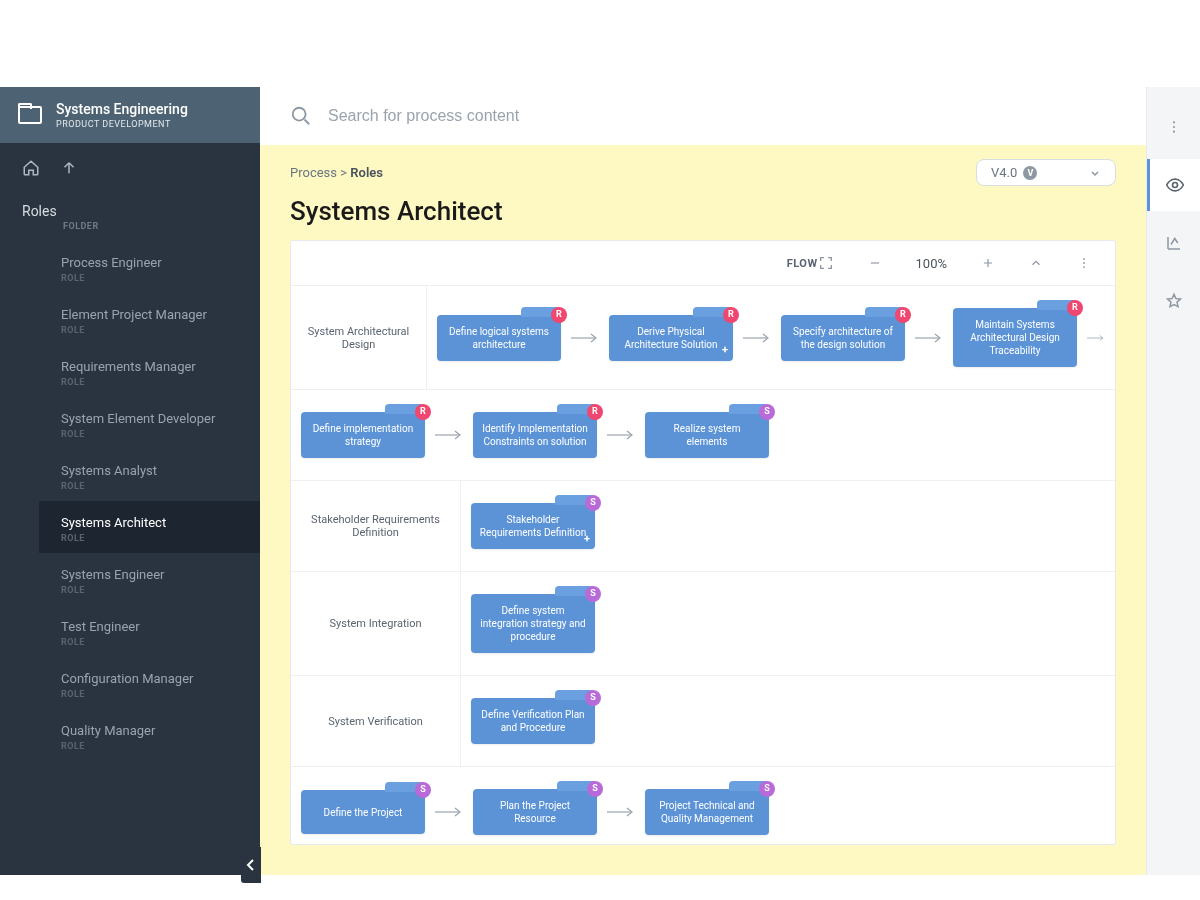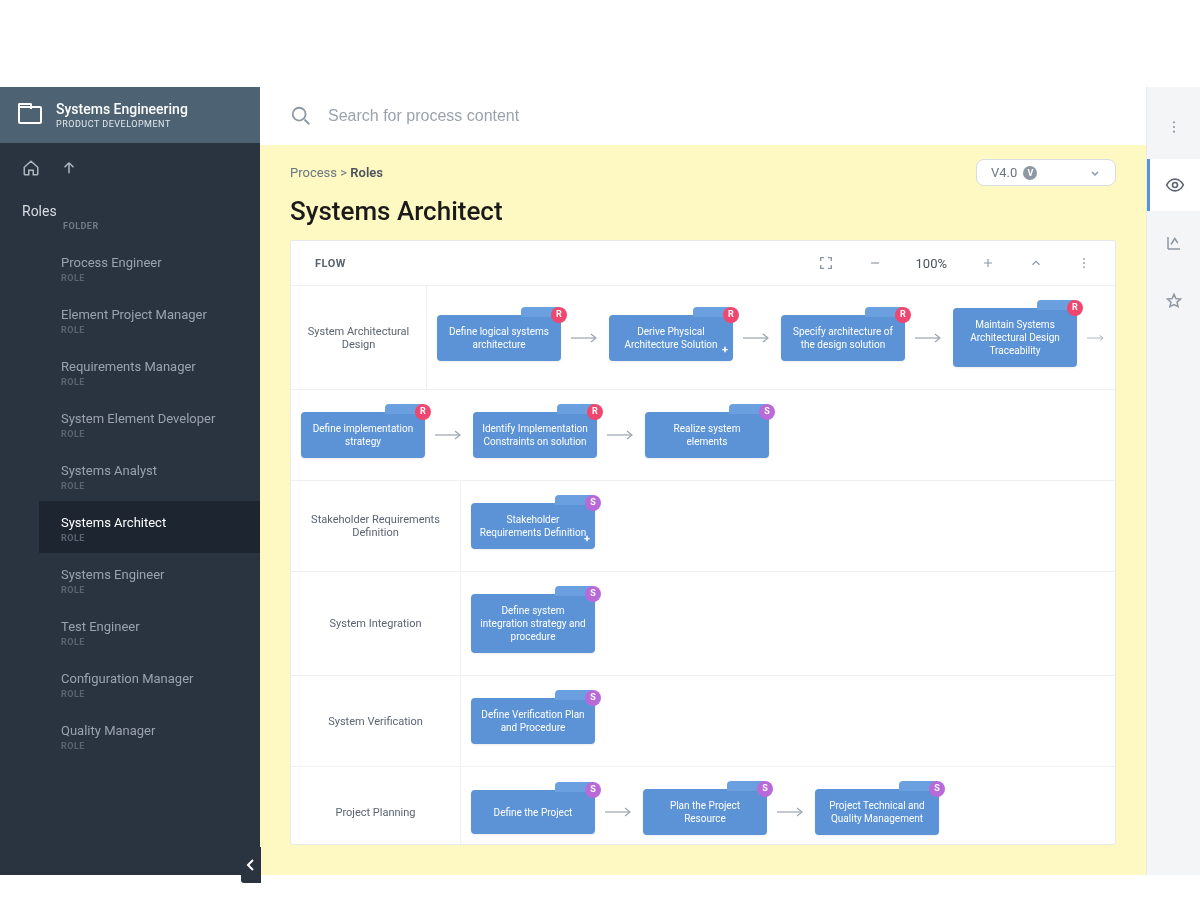--- a/index.html
+++ b/index.html
@@ -29,21 +29,21 @@
   .searchbar { background:#fff; padding:18px 30px; display:flex; align-items:center; gap:16px; }
   .search-icon { width:22px; height:22px; color:#8e98a3; }
   .search-input { border:none; outline:none; font-size:16px; color:#6b7580; flex:1; }
   .search-input::placeholder { color:#9aa3ad; }
   .crumb-row { display:flex; align-items:center; justify-content:space-between; padding:14px 30px 6px; font-size:13px; color:#6b7580;}
   .crumb-row .crumb b { color:#4a525c; font-weight:600;}
   .version-select { display:flex; align-items:center; gap:8px; border:1px solid #d8dde3; background:#fff; border-radius:8px; padding:5px 14px; min-width:140px; justify-content:space-between; cursor:pointer;}
   .version-select .v-badge { background:#8e98a3; color:#fff; border-radius:50%; width:14px; height:14px; font-size:9px; display:inline-flex; align-items:center; justify-content:center; font-weight:700;}
   .page-title { font-size:26px; font-weight:500; color:#1a1a1a; padding:4px 30px 14px;}
   .panel { margin:0 30px 30px; background:#fff; border:1px solid #e6e9ed; border-radius:3px; flex:1; overflow:hidden; display:flex; flex-direction:column;}
-  .panel-head { display:flex; align-items:center; justify-content:space-between; padding:14px 24px; border-bottom:1px solid #eef0f3;}
+  .panel-head { display:flex; align-items:center; justify-content:flex-end; padding:14px 24px; border-bottom:1px solid #eef0f3;}
   .panel-head .p-title { font-size:11px; font-weight:700; color:#5a6470; letter-spacing:.5px;}
   .panel-tools { display:flex; align-items:center; gap:34px; color:#8e98a3;}
   .panel-tools .tool { cursor:pointer; display:flex; align-items:center;}
   .zoom-label { font-size:13px; color:#4a525c;}
   .flow-body { flex:1; overflow:auto;}
   .flow-row { display:flex; align-items:center; border-bottom:1px solid #eef0f3; min-height:86px;}
   .flow-row .row-label { width:170px; padding:10px 14px; font-size:11px; color:#5a6470; text-align:center; border-right:1px solid #eef0f3; align-self:stretch; display:flex; align-items:center; justify-content:center;}
   .flow-row .row-content { flex:1; display:flex; align-items:center; gap:10px; padding:22px 10px;}
   .node { position:relative; background:#5b93d6; color:#fff; font-size:10px; text-align:center; border-radius:4px; padding:10px 8px 10px; width:124px; min-height:44px; display:flex; align-items:center; justify-content:center; line-height:1.3; box-shadow:0 1px 2px rgba(0,0,0,.08); cursor:pointer;}
   .node .tab { position:absolute; top:-8px; right:0; background:#6aa0df; width:40px; height:10px; border-radius:4px 4px 0 0;}
@@ -311,21 +311,20 @@
             <div class="row-label">System Verification</div>
             <div class="row-content">
               <div class="node">
                 <span class="tab"></span>
                 <span class="badge S">S</span>
                 <span>Define Verification Plan and Procedure</span>
               </div>
             </div>
           </div>
           <div class="flow-row">
-            <div class="row-label">Project Planning</div>
             <div class="row-content">
               <div class="node">
                 <span class="tab"></span>
                 <span class="badge S">S</span>
                 <span>Define the Project</span>
               </div>
               <span class="arrow">
                 <svg viewBox="0 0 28 10" fill="none" stroke="#9aa3ad" stroke-width="1.2">
                   <path d="M0 5h24"></path>
                   <path d="m20 1 5 4-5 4" fill="none"></path>

